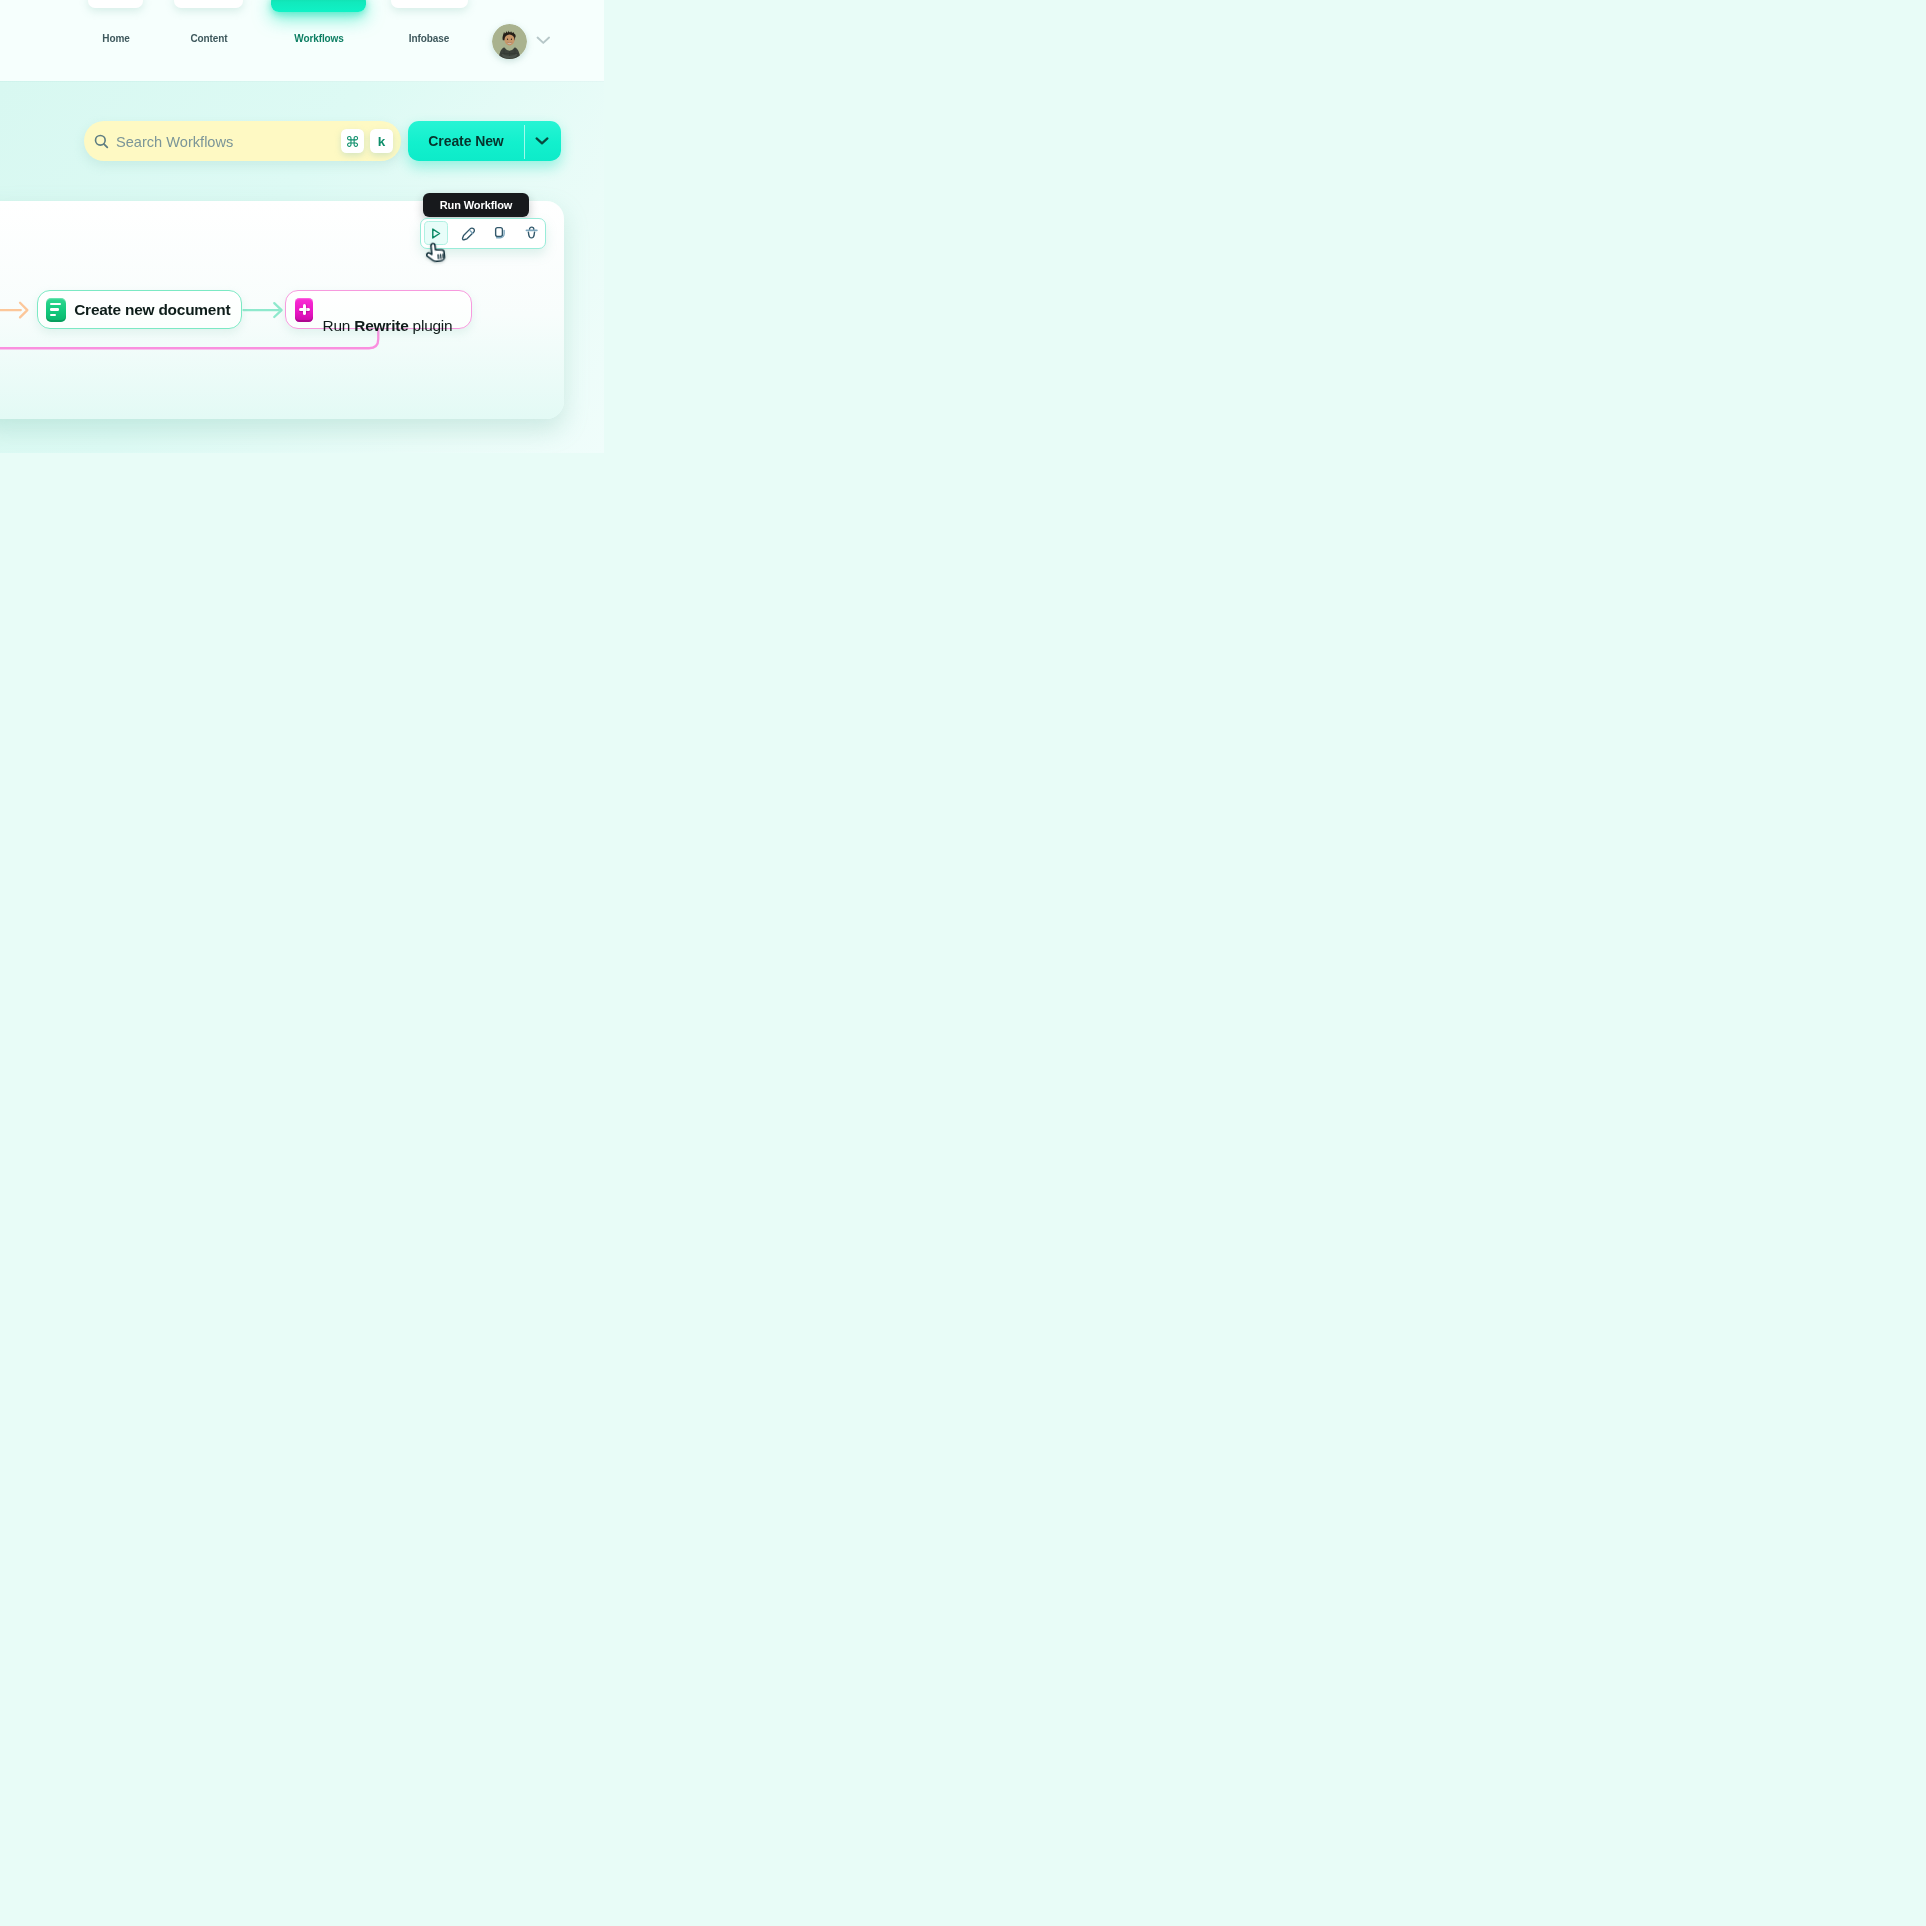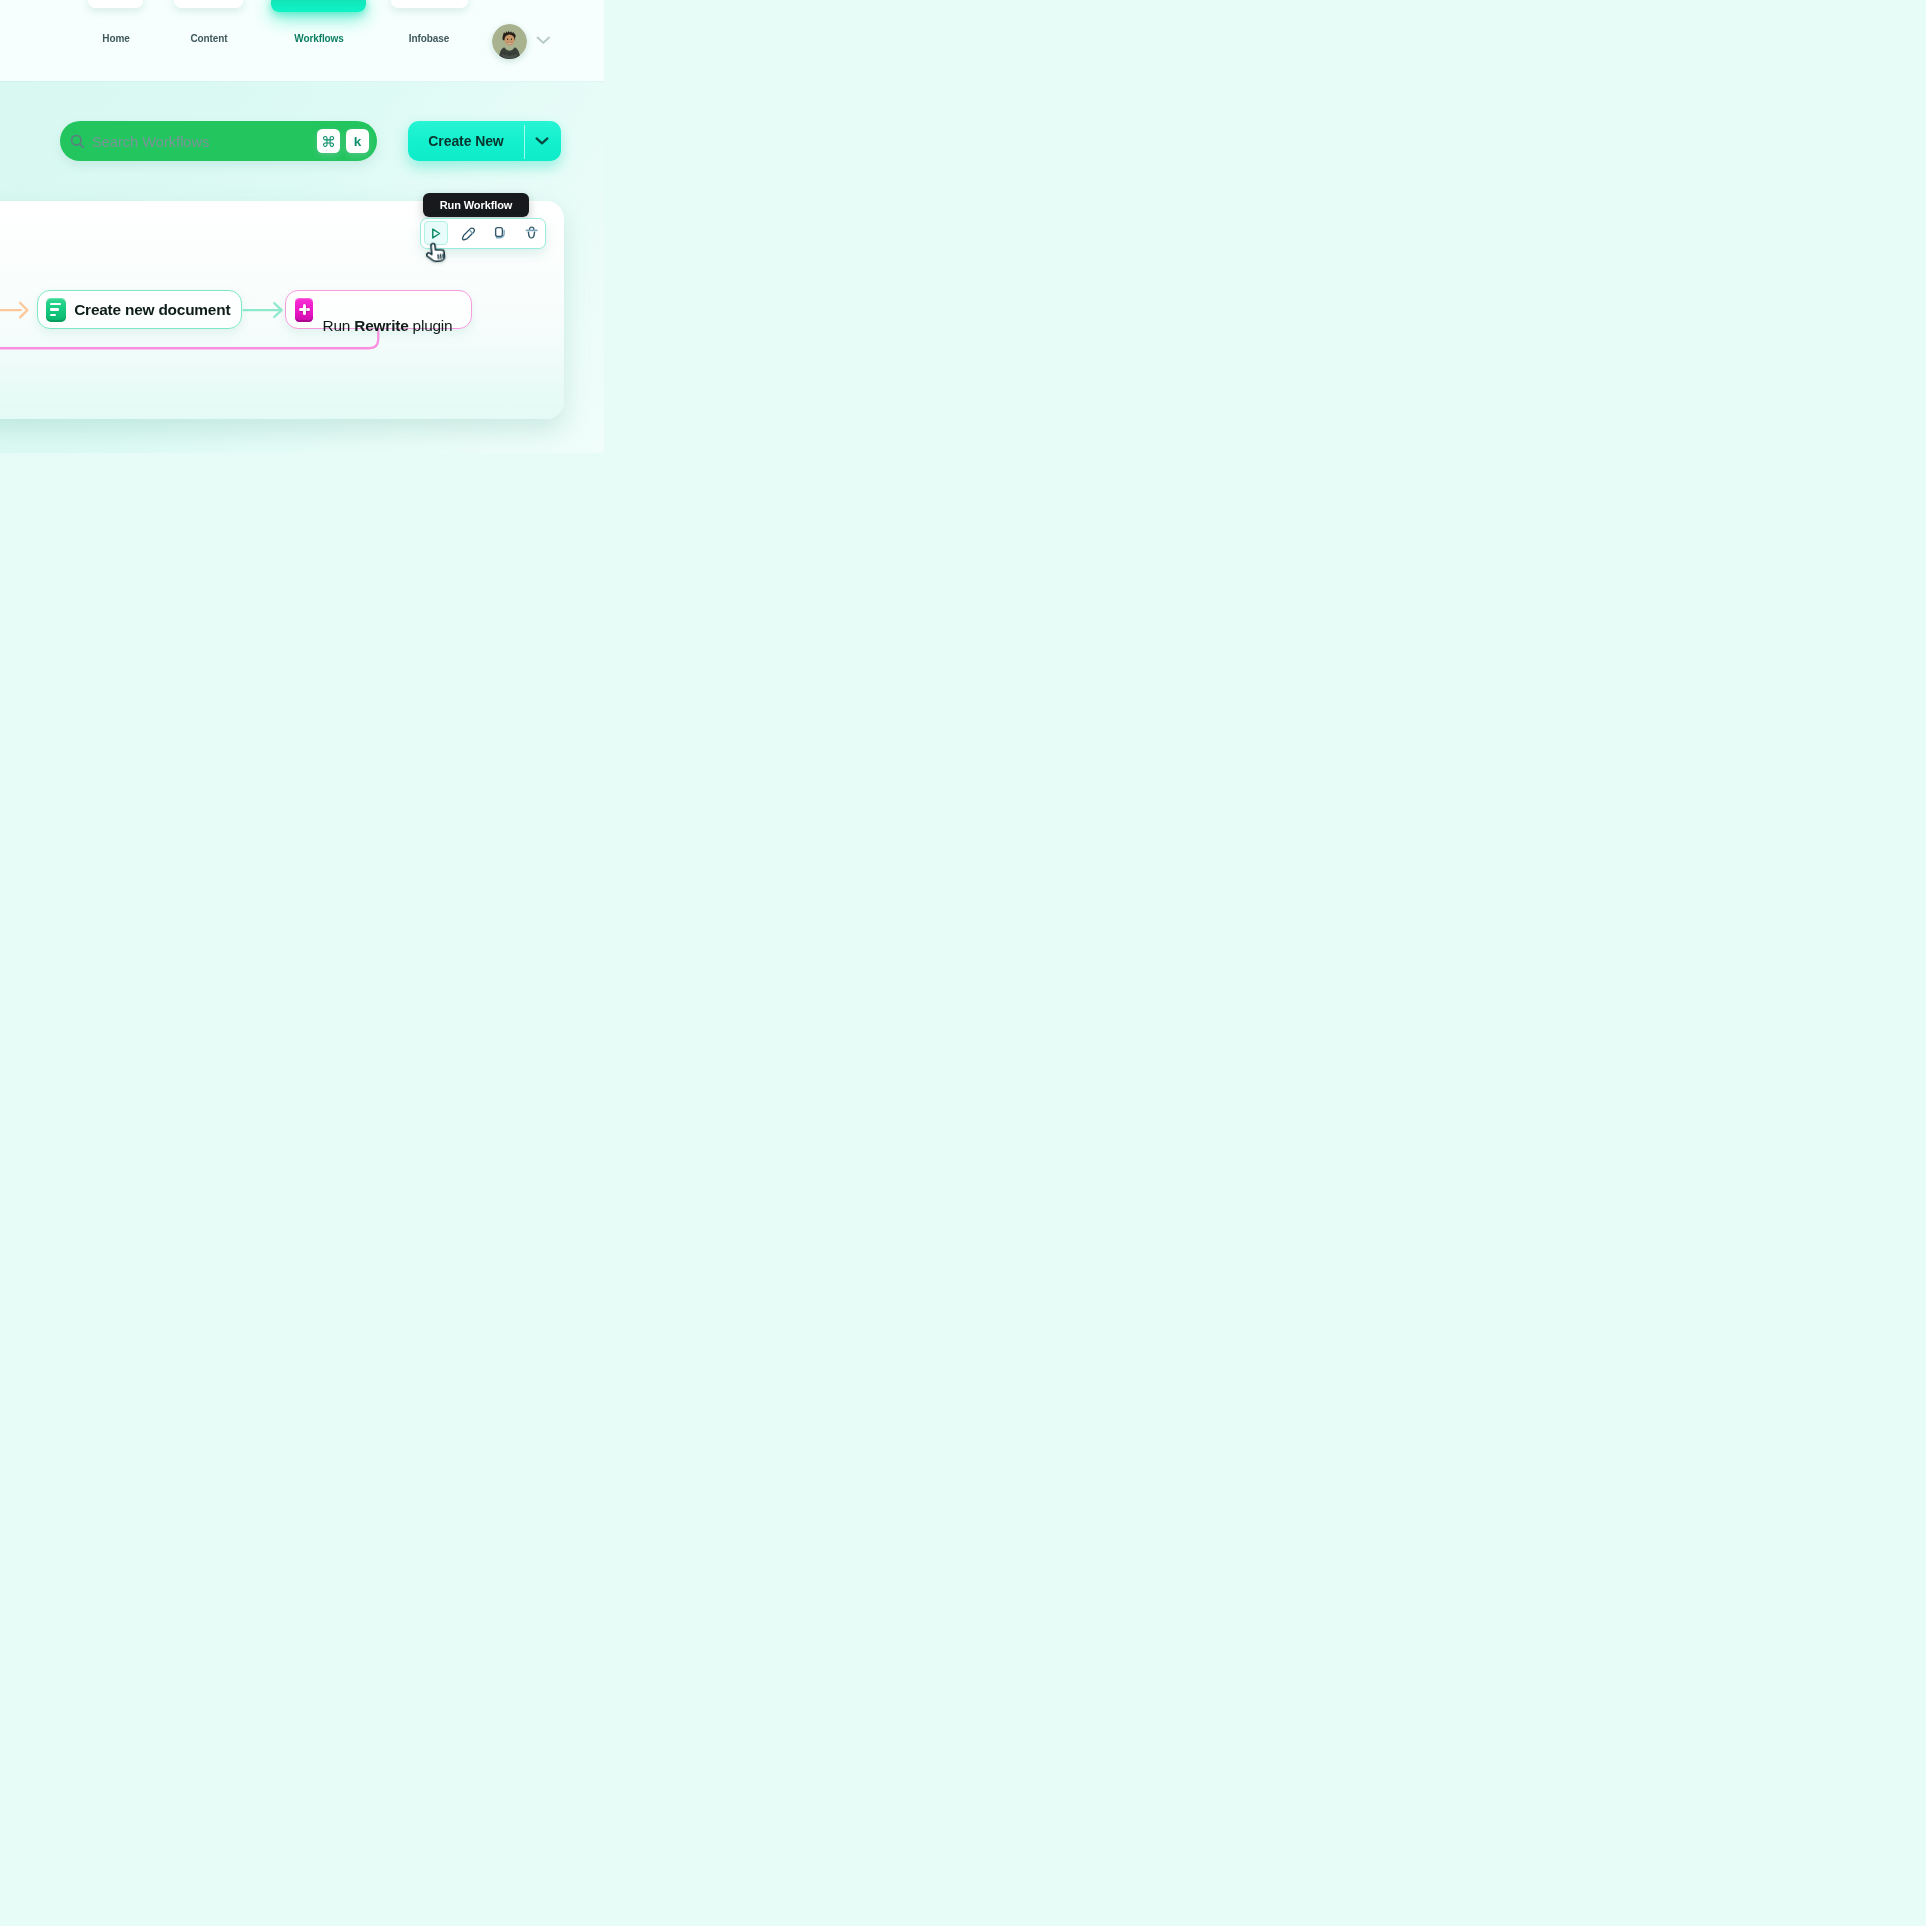--- a/index.html
+++ b/index.html
@@ -21,22 +21,22 @@
 
   .nav-label{position:absolute;top:33px;transform:translateX(-50%);font-size:10px;font-weight:700;
              color:#3e585c;letter-spacing:-0.1px;cursor:pointer;white-space:nowrap;}
   .nav-label.active{color:#0d7f63;}
 
   .avatar{position:absolute;left:492px;top:23.5px;width:35px;height:35px;border-radius:50%;
           overflow:hidden;box-shadow:0 2.3px 6.2px rgba(120,170,160,0.35);cursor:pointer;}
   .nav-chevron{position:absolute;left:536px;top:36px;width:14.6px;height:10px;cursor:pointer;}
 
   
-  .search-pill{position:absolute;left:60px;top:121px;width:317px;height:40px;border-radius:20.4px;
-               background:#22c55e;box-shadow:0 4.6px 10.8px rgba(140,196,185,0.24);}
+  .search-pill{position:absolute;left:84px;top:121px;width:317px;height:40px;border-radius:20.4px;
+               background:#fef9c3;box-shadow:0 4.6px 10.8px rgba(140,196,185,0.24);}
   .search-icon{position:absolute;left:9.2px;top:11.6px;width:17px;height:17px;}
   .search-input{position:absolute;left:30px;top:0;width:208px;height:40px;border:0;outline:0;
                 background:transparent;font-family:"Liberation Sans",sans-serif;font-size:14.6px;
                 color:#41605f;}
   .search-input::placeholder{color:#7b9598;opacity:1;}
   .key-badge{position:absolute;top:8px;width:23px;height:24px;background:#ffffff;border-radius:5.4px;
              box-shadow:0 2.7px 6.2px rgba(150,200,190,0.38);display:flex;align-items:center;
              justify-content:center;color:#0e8f6b;font-size:13.5px;font-weight:600;}
   .key-cmd{left:257px;font-size:14.6px;font-weight:500;}
   .key-k{left:286px;}

